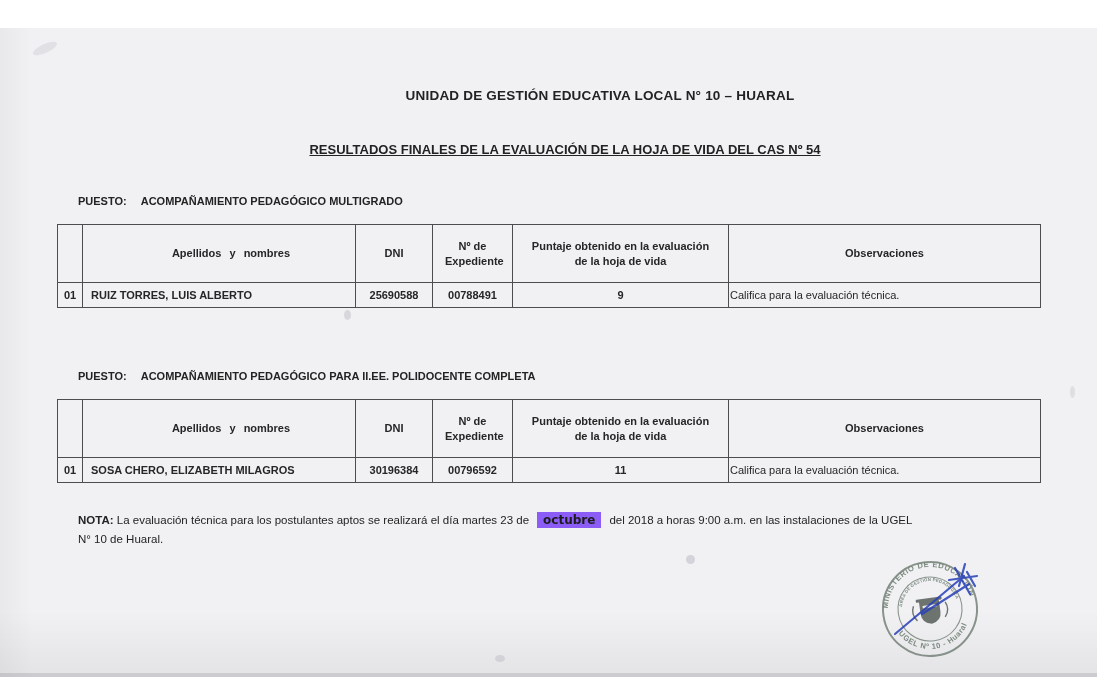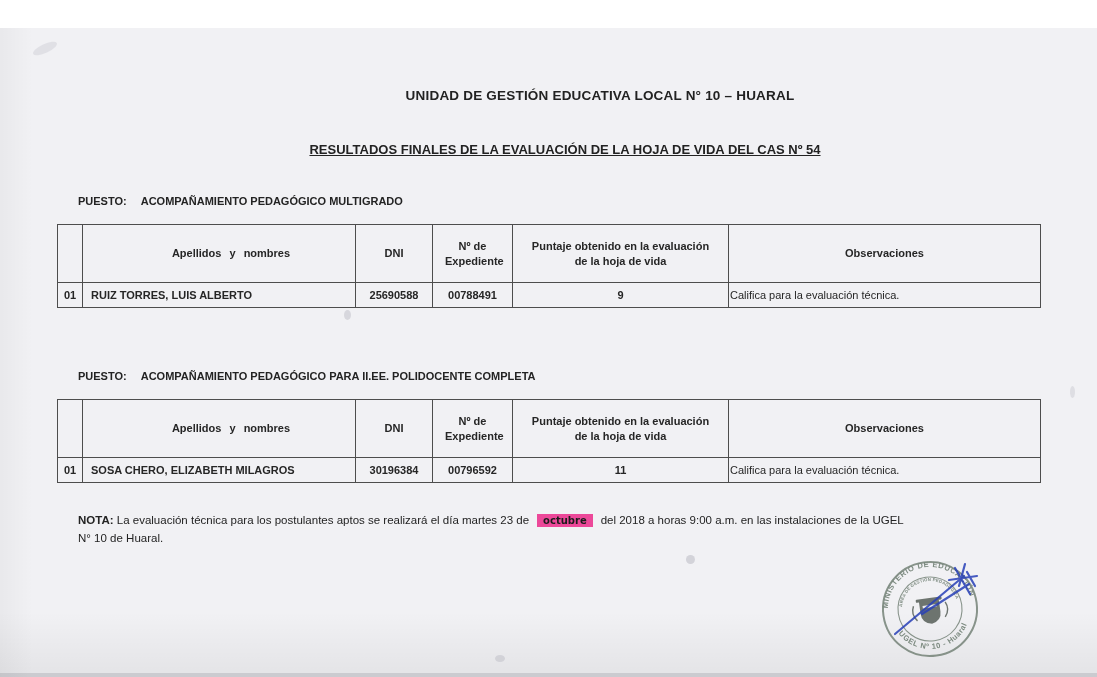--- a/index.html
+++ b/index.html
@@ -56,22 +56,22 @@
   td.c-name{text-align:left;padding-left:8px;font-weight:bold;margin-top:33px;}
   td.c-dni, td.c-exped{text-align:center;font-weight:bold;}
   td.c-puntaje{text-align:center;font-weight:bold;}
   td.c-obs{text-align:left;font-weight:normal;}
   .nota{
     position:absolute;top:511px;left:78px;width:975px;
     font-size:11.5px;line-height:1.6;color:#232323;
   }
   .nota .nota-label{font-weight:bold;}
   .nota .edited-word{
-    font-weight:bold;font-family:"DejaVu Sans", sans-serif;font-size:10px;
-    background:#ec4899;padding:1px 6px;margin:8px 8px;color:#1c1c1c;
+    font-weight:bold;font-family:"DejaVu Sans", sans-serif;font-size:12px;
+    background:#8b5cf6;padding:1px 6px;margin:8px 8px;color:#1c1c1c;
   }
   .stamp-wrap{position:absolute;left:867px;top:546px;width:126px;height:126px;}
   .smudge{position:absolute;border-radius:50%;background:#b9b9c2;opacity:0.45;}
   .sm1{left:32px;top:44px;width:26px;height:9px;transform:rotate(-25deg);opacity:0.3;}
   .sm2{left:344px;top:310px;width:7px;height:10px;}
   .sm3{left:686px;top:555px;width:9px;height:9px;opacity:0.55;}
   .sm4{left:495px;top:655px;width:10px;height:7px;}
   .sm5{left:1070px;top:386px;width:5px;height:12px;opacity:0.35;}
 </style>
 </head>

